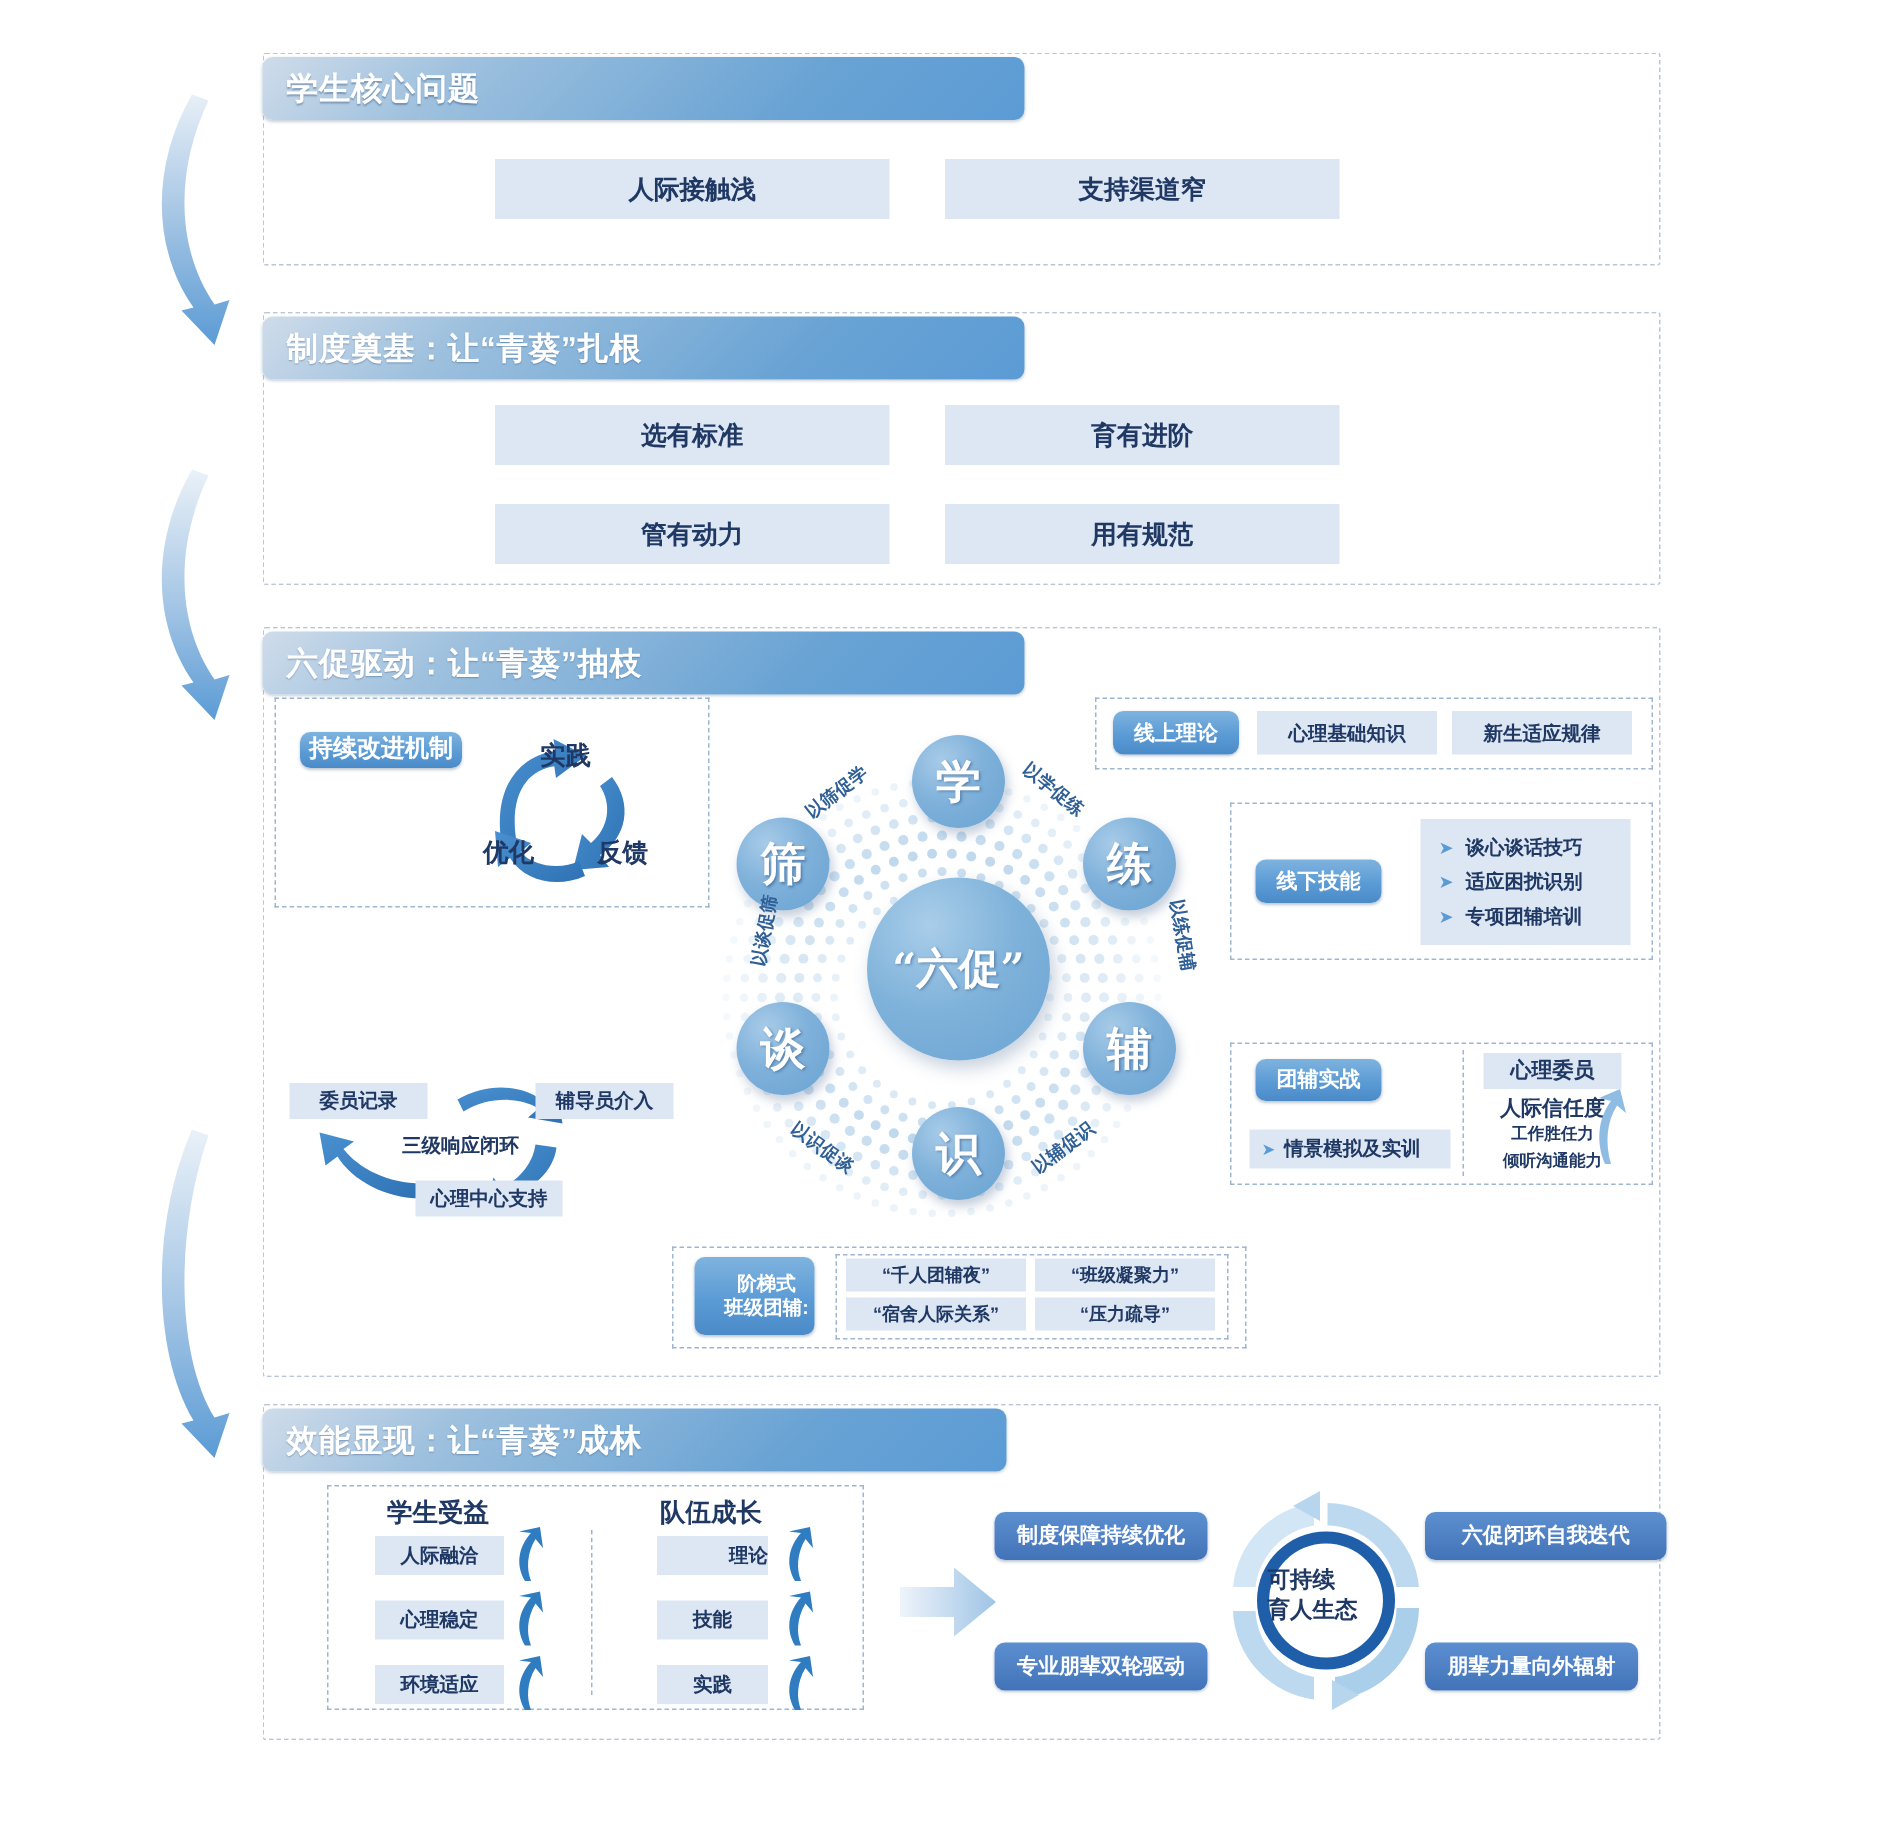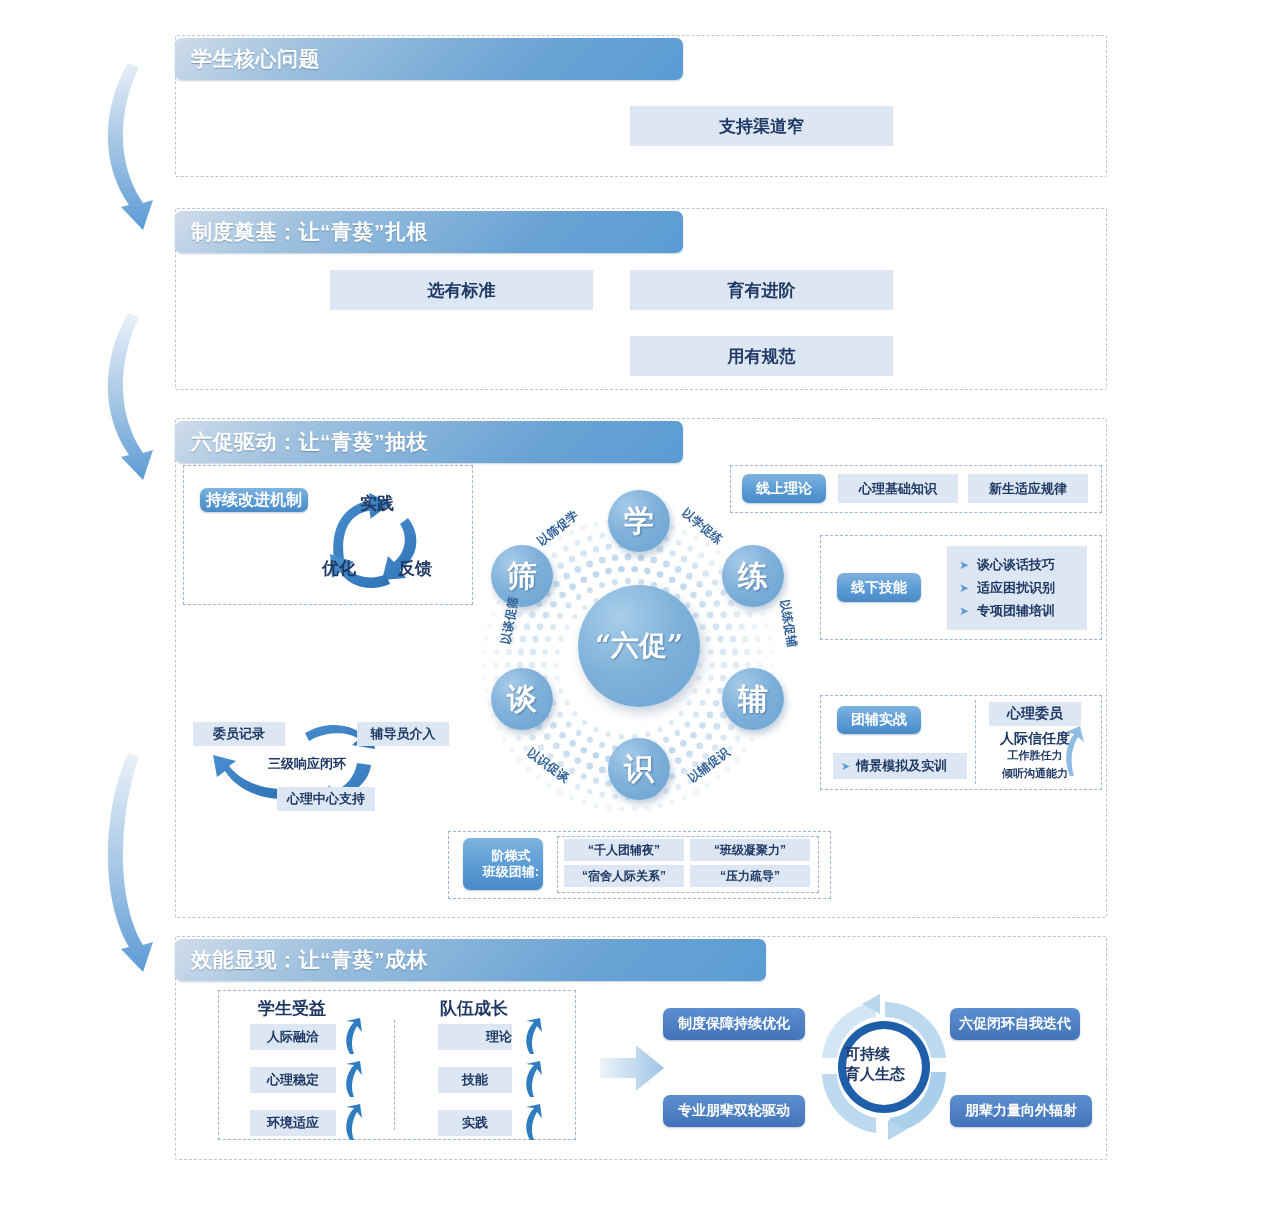--- a/index.html
+++ b/index.html
@@ -142,34 +142,40 @@
     <g>
       <path d="M 33 698 C 6 760, 6 845, 34 892 L 26 894 L 48 917 L 58 887 L 48 890 C 22 848, 22 765, 44 702 Z" fill="url(#cg2)"></path>
     </g>
   </svg>
 
   <div class="section" style="left:175px;top:35px;width:930px;height:140px;">
   </div>
   <div class="sec-header" style="left:175px;top:38px;width:508px;">
     <span>学生核心问题</span>
   </div>
+  <div class="pale" style="position:absolute;left:330px;top:106px;width:263px;height:40px;">
+    <span>人际接触浅</span>
+  </div>
   <div class="pale" style="position:absolute;left:630px;top:106px;width:263px;height:40px;">
     <span>支持渠道窄</span>
   </div>
 
   <div class="section" style="left:175px;top:208px;width:930px;height:180px;">
   </div>
   <div class="sec-header" style="left:175px;top:211px;width:508px;">
     <span>制度奠基：让“青葵”扎根</span>
   </div>
   <div class="pale" style="position:absolute;left:330px;top:270px;width:263px;height:40px;">
     <span>选有标准</span>
   </div>
   <div class="pale" style="position:absolute;left:630px;top:270px;width:263px;height:40px;">
     <span>育有进阶</span>
+  </div>
+  <div class="pale" style="position:absolute;left:330px;top:336px;width:263px;height:40px;">
+    <span>管有动力</span>
   </div>
   <div class="pale" style="position:absolute;left:630px;top:336px;width:263px;height:40px;">
     <span>用有规范</span>
   </div>
 
   <div class="section" style="left:175px;top:418px;width:930px;height:498px;">
   </div>
   <div class="sec-header" style="left:175px;top:421px;width:508px;">
     <span>六促驱动：让“青葵”抽枝</span>
   </div>
@@ -691,21 +697,21 @@
   </div>
   <div class="pale xs" style="position:absolute;left:564px;top:865px;width:120px;height:22px;">
     <span>“宿舍人际关系”</span>
   </div>
   <div class="pale xs" style="position:absolute;left:690px;top:865px;width:120px;height:22px;">
     <span>“压力疏导”</span>
   </div>
 
   <div class="section" style="left:175px;top:936px;width:930px;height:222px;">
   </div>
-  <div class="sec-header" style="left:175px;top:939px;width:591px;">
+  <div class="sec-header" style="left:175px;top:939px;width:496px;">
     <span>效能显现：让“青葵”成林</span>
   </div>
 
   <div class="dashbox" style="left:218px;top:990px;width:358px;height:150px;"></div>
 
   <div class="lbl" style="left:258px;top:997px;font-size:17px;">
     <span>学生受益</span>
   </div>
   <div class="lbl" style="left:440px;top:997px;font-size:17px;">
     <span>队伍成长</span>
@@ -761,21 +767,21 @@
     <circle cx="74" cy="75" r="38" fill="#ffffff"></circle>
   </svg>
   <div style="position:absolute;left:845px;top:1044px;width:80px;font-weight:bold;color:#1f3864;font-size:15px;line-height:1.35;">
     <div>可持续</div>
     <div>育人生态</div>
   </div>
 
   <div class="pill" style="position:absolute;left:663px;top:1008px;width:142px;height:32px;font-size:14px;background:linear-gradient(180deg,#5c8fd0 0%,#4273b8 100%);">
     <span>制度保障持续优化</span>
   </div>
-  <div class="pill" style="position:absolute;left:950px;top:1008px;width:130px;height:32px;font-size:14px;background:linear-gradient(180deg,#5c8fd0 0%,#4273b8 100%);justify-content:center;">
+  <div class="pill" style="position:absolute;left:950px;top:1008px;width:161px;height:32px;font-size:14px;background:linear-gradient(180deg,#5c8fd0 0%,#4273b8 100%);justify-content:center;">
     <span>六促闭环自我迭代</span>
   </div>
   <div class="pill" style="position:absolute;left:663px;top:1095px;width:142px;height:32px;font-size:14px;background:linear-gradient(180deg,#5c8fd0 0%,#4273b8 100%);">
     <span>专业朋辈双轮驱动</span>
   </div>
   <div class="pill" style="position:absolute;left:950px;top:1095px;width:142px;height:32px;font-size:14px;background:linear-gradient(180deg,#5c8fd0 0%,#4273b8 100%);">
     <span>朋辈力量向外辐射</span>
   </div>
 
 </div>

